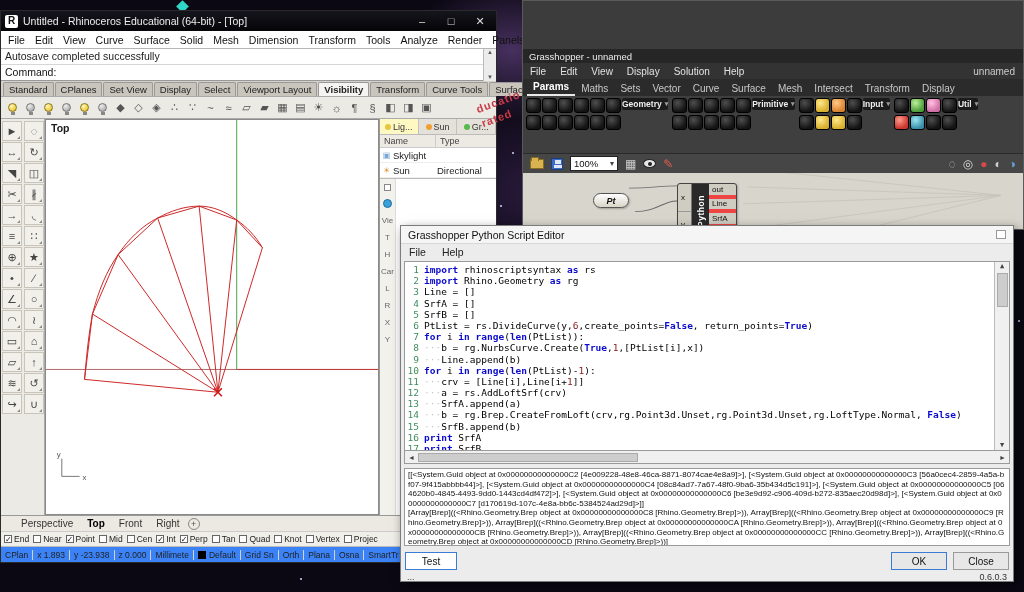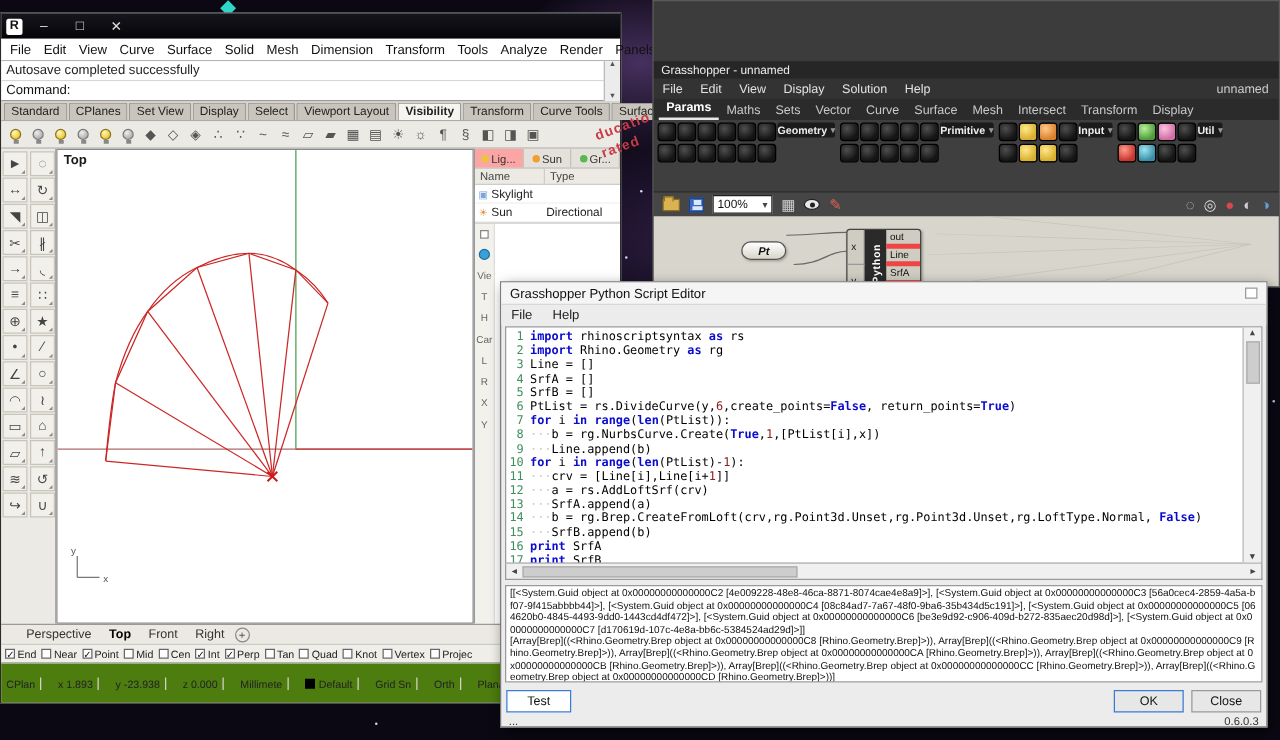--- a/index.html
+++ b/index.html
@@ -37,42 +37,42 @@
   .r-main{flex:1;display:flex;min-height:0;}
   .r-sidebar{width:44px;background:#eceae4;border-right:1px solid #aaa;display:grid;grid-template-columns:21px 21px;align-content:start;gap:1px;padding:2px 0 0 1px;overflow:hidden;}
   .sicon{width:20px;height:20px;background:#f2f0ea;border:1px solid #c8c4ba;display:flex;align-items:center;justify-content:center;font-size:11px;color:#444;position:relative;}
   .sicon::after{content:"";position:absolute;right:1px;bottom:1px;border-left:3px solid transparent;border-bottom:3px solid #8a8a8a;}
   .r-viewport{flex:1;background:#fff;border:1px solid #8a8a8a;position:relative;min-width:0;}
   .vp-label{position:absolute;left:5px;top:2px;font-size:10.5px;font-weight:bold;color:#1a1a1a;z-index:2;}
   .vp-svg{position:absolute;inset:0;width:100%;height:100%;}
   .r-panel{width:117px;background:#f4f3ef;border-left:1px solid #999;display:flex;flex-direction:column;font-size:9px;overflow:hidden;}
   .p-tabs{height:16px;display:flex;border-bottom:1px solid #bbb;background:#e4e1da;flex:0 0 auto;}
   .p-tab{flex:1;display:flex;align-items:center;justify-content:center;gap:2px;border-right:1px solid #c5c2ba;color:#333;white-space:nowrap;overflow:hidden;}
-  .p-tab.sel{background:#fca5a5;}
+  .p-tab.sel{background:#fef9c3;}
   .p-dot{width:6px;height:6px;border-radius:50%;flex:0 0 auto;}
   .p-cols{height:13px;display:flex;border-bottom:1px solid #ccc;background:#eceae3;color:#444;flex:0 0 auto;}
   .p-cols span{padding:1px 4px;}
   .p-cols span:first-child{width:56px;border-right:1px solid #ccc;}
   .p-row{height:15px;display:flex;align-items:center;background:#fff;border-bottom:1px solid #eee;color:#222;font-size:9.5px;flex:0 0 auto;}
   .p-ic{width:13px;text-align:center;font-size:8px;}
   .p-name{width:44px;overflow:hidden;white-space:nowrap;}
   .p-type{flex:1;overflow:hidden;white-space:nowrap;}
   .p-lower{flex:1;background:#fff;border-top:1px solid #bbb;display:flex;min-height:0;}
   .p-side{width:16px;background:#f2f1ec;border-right:1px solid #ddd;display:flex;flex-direction:column;align-items:center;padding-top:5px;gap:8px;color:#666;font-size:8px;overflow:hidden;}
   .p-check{width:7px;height:7px;border:1px solid #888;background:#fff;}
   .p-round{width:9px;height:9px;border-radius:50%;background:#3aa0d8;border:1px solid #1d6da0;}
   .r-viewtabs{height:16px;background:#ece9e2;border-top:1px solid #999;display:flex;align-items:center;gap:2px;padding-left:14px;font-size:10px;color:#333;flex:0 0 auto;}
   .vtab{padding:0 6px;}
   .vtab.sel{font-weight:bold;color:#000;}
   .vplus{width:12px;height:12px;border:1px solid #888;border-radius:50%;font-size:9px;line-height:10px;text-align:center;color:#555;}
   .r-osnap{height:15px;display:flex;align-items:center;gap:4px;padding:0 3px;font-size:8.5px;color:#222;background:#f0eee8;border-top:1px solid #ccc;overflow:hidden;flex:0 0 auto;}
   .os-item{display:flex;align-items:center;gap:2px;white-space:nowrap;}
   .os-box{width:8px;height:8px;border:1px solid #666;background:#fff;font-size:8px;line-height:7px;text-align:center;color:#111;}
   .os-box.checked::before{content:"✓";}
-  .r-status{height:32px;display:flex;align-items:center;font-size:8.5px;color:#222;background:#4d7c0f;border-top:1px solid #bbb;overflow:hidden;flex:0 0 auto;justify-content:space-between;}
+  .r-status{height:16px;display:flex;align-items:center;font-size:8.5px;color:#222;background:#3b82f6;border-top:1px solid #bbb;overflow:hidden;flex:0 0 auto;}
   .st-seg{padding:0 4px;border-right:1px solid #d5d2ca;white-space:nowrap;}
   .st-swatch{display:inline-block;width:8px;height:8px;background:#000;margin-right:3px;vertical-align:-1px;}
   
   #gh{position:absolute;left:522px;top:0;width:502px;height:230px;background:#3c3c3c;border:1px solid #5a5a5a;display:flex;flex-direction:column;z-index:6;color:#ddd;}
   .g-titlebar{height:14px;background:#262626;font-size:9.5px;padding:0 6px;display:flex;align-items:center;color:#ececec;flex:0 0 auto;margin-top:48px;}
   .g-menubar{height:16px;background:#333;display:flex;align-items:center;font-size:10px;flex:0 0 auto;}
   .g-mi{padding:0 7px;color:#e2e2e2;}
   .g-doc{margin-left:auto;padding-right:8px;color:#ccc;}
   .g-tabs{height:17px;background:#2b2b2b;display:flex;align-items:flex-end;font-size:10px;padding-left:4px;flex:0 0 auto;}
   .g-tab{padding:1px 6px 2px;color:#c8c8c8;white-space:nowrap;}
@@ -158,20 +158,21 @@
   </div>
 
   <div id="watermark">
     <div>ducatio</div>
     <div>rated</div>
   </div>
 
   <div id="rhino">
     <div class="r-titlebar">
       <span class="r-appicon">R</span>
+      <span class="r-title">Untitled - Rhinoceros Educational (64-bit) - [Top]</span>
       <span class="winbtn">–</span>
       <span class="winbtn">□</span>
       <span class="winbtn">✕</span>
     </div>
     <div class="r-menubar" id="rhino-menu">
         <span class="rm">File</span>
         <span class="rm">Edit</span>
         <span class="rm">View</span>
         <span class="rm">Curve</span>
         <span class="rm">Surface</span>

